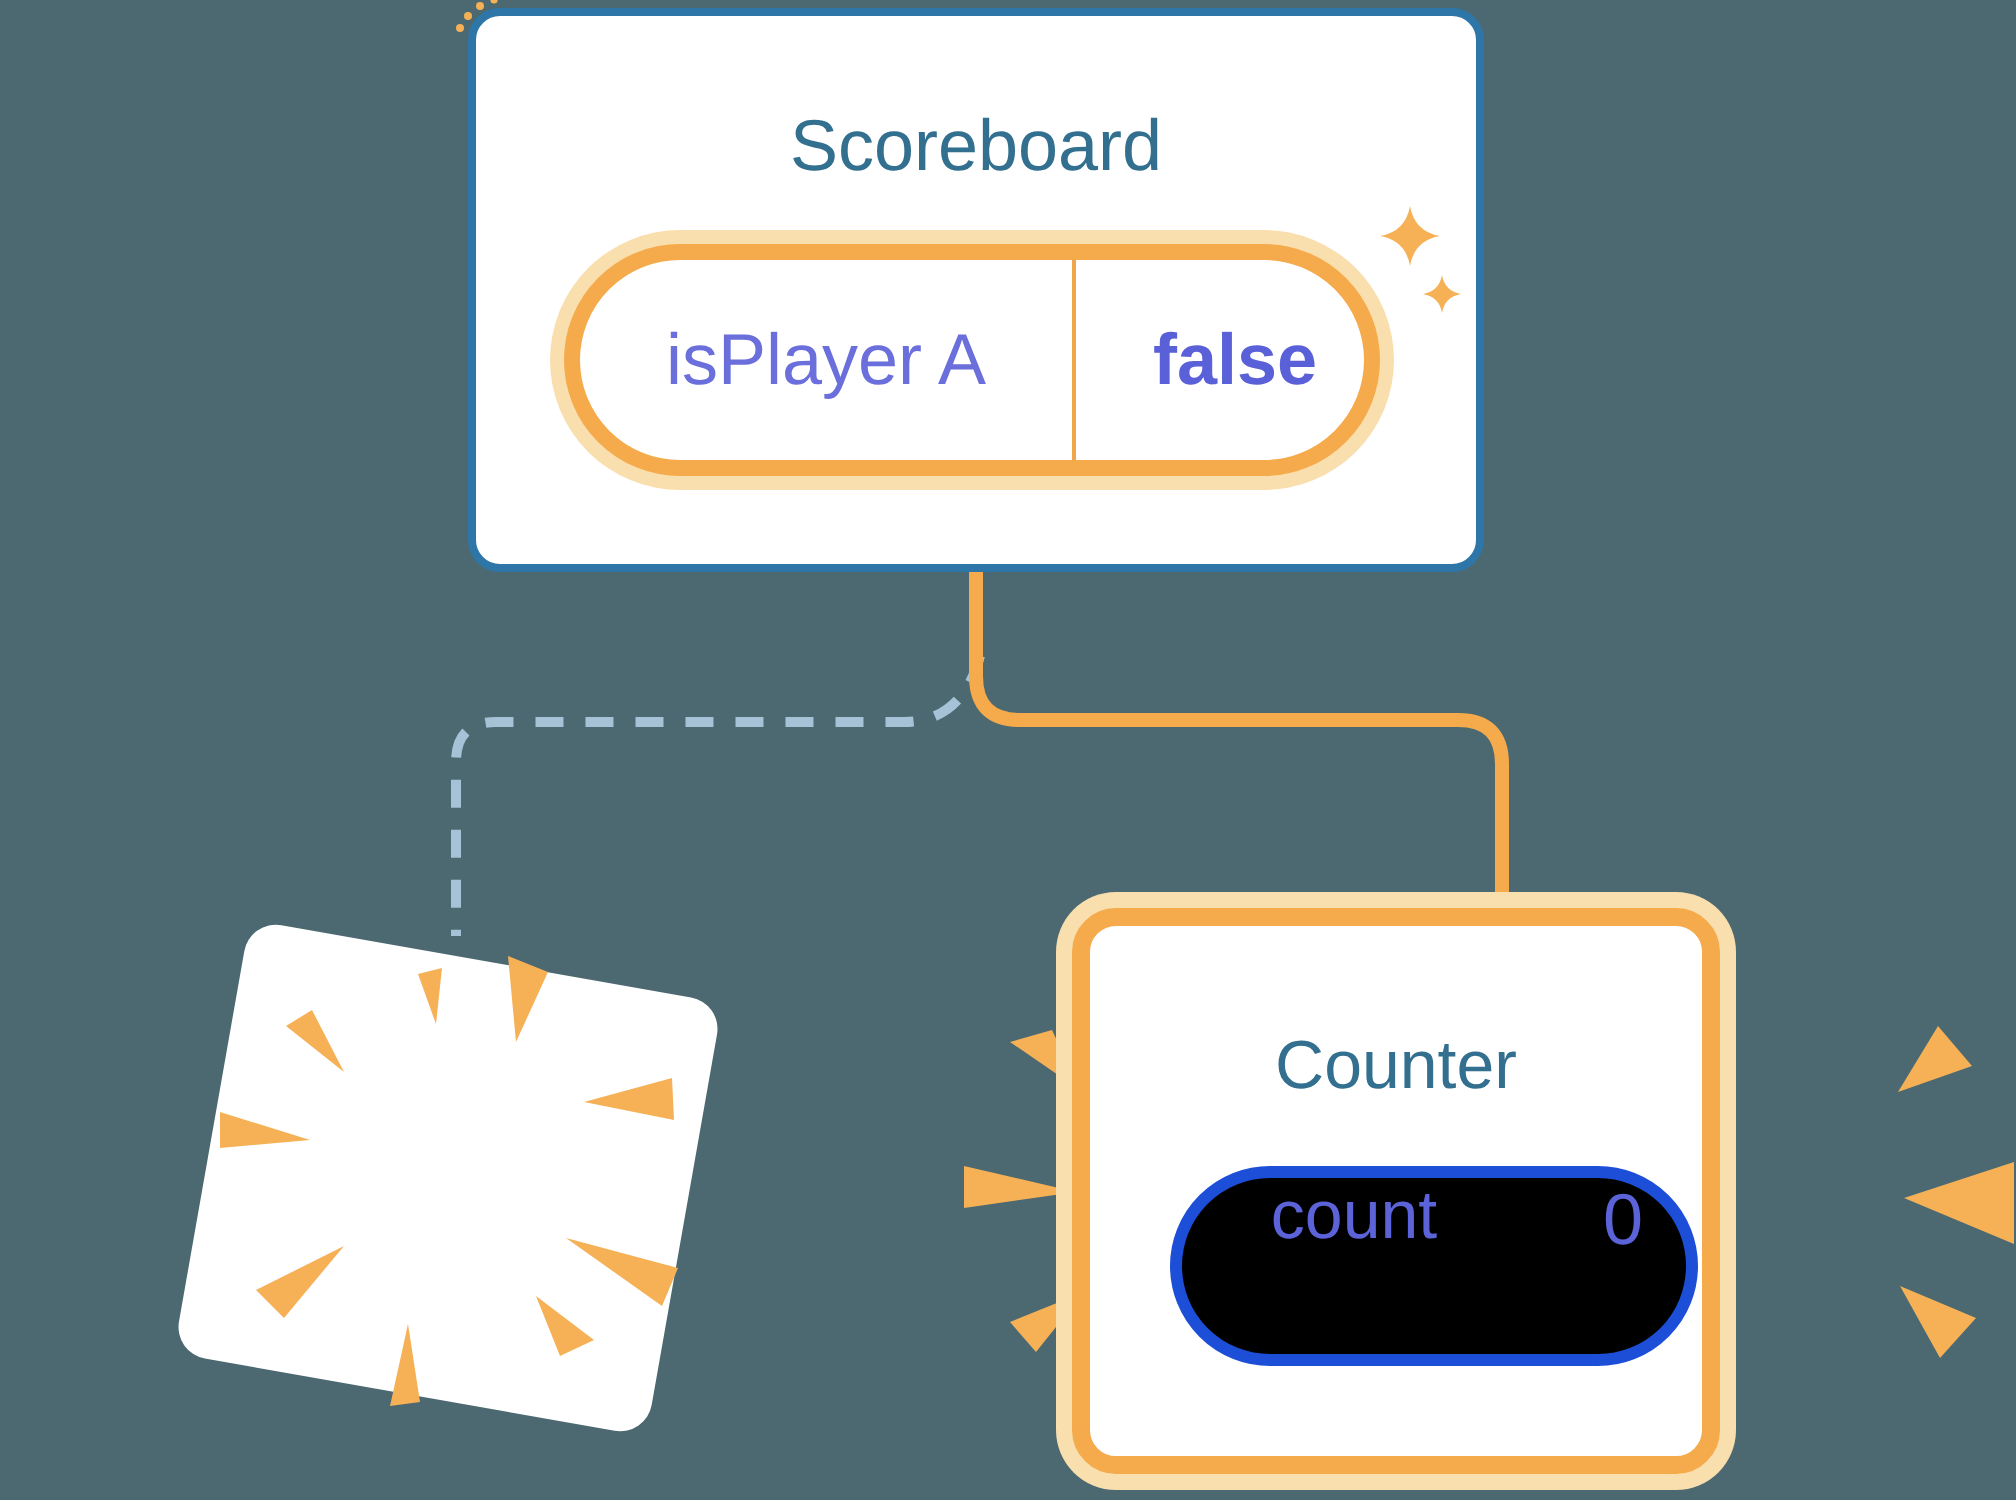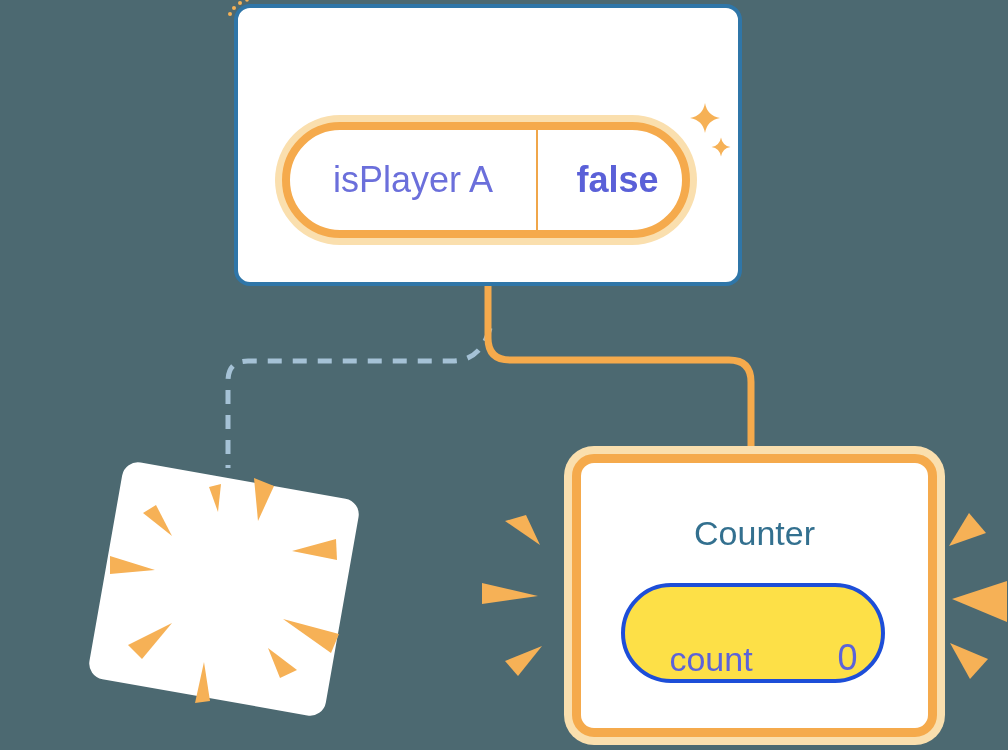--- a/index.html
+++ b/index.html
@@ -17,24 +17,24 @@
   .pill-outer{position:absolute;left:37px;top:107px;width:422px;height:130px;background:#FADFAE;border-radius:65px;padding:7px;}
   .pill-mid{width:100%;height:100%;border:8px solid #F5AA4C;border-radius:58px;background:#fff;display:flex;align-items:stretch;overflow:hidden;justify-content:center;}
   .pill-cell{display:flex;align-items:center;justify-content:center;}
   .pill-cell.name{flex:0 0 246px;color:#6B6FDB;font-size:36px;}
   .pill-cell.value{flex:1;color:#5A60D8;font-size:36px;font-weight:700;margin-left:15px;}
   .pill-div{flex:0 0 2px;background:#F0A64A;}
 
   .sparkles{position:absolute;left:440px;top:86px;width:100px;height:90px;overflow:visible;}
 
   
-  .counter-outer{left:564px;top:446px;width:381px;height:299px;background:#FADFAE;border-radius:30px;padding:8px;}
+  .counter-outer{left:528px;top:446px;width:340px;height:299px;background:#FADFAE;border-radius:30px;padding:8px;}
   .counter-mid{position:relative;width:100%;height:100%;border:9px solid #F5AA4C;border-radius:22px;background:#fff;}
   .counter-mid .card-title{top:52px;font-size:34px;line-height:36px;}
-  .counter-pill{position:absolute;left:40px;top:120px;width:264px;height:100px;border:4px solid #1d4ed8;border-radius:50px;background:#fde047;display:flex;align-items:flex-end;overflow:hidden;}
+  .counter-pill{position:absolute;left:40px;top:120px;width:264px;height:100px;border:6px solid #1d4ed8;border-radius:50px;background:#000000;display:flex;align-items:flex-start;overflow:hidden;}
   .counter-pill .pill-cell.name{flex:0 0 172px;color:#5C63D9;font-size:34px;font-weight:400;}
   .counter-pill .pill-div{flex:0 0 2px;background:#5E64D9;}
   .counter-pill .pill-cell.value{flex:1;color:#5C63D9;font-size:36px;font-weight:400;}
 </style>
 </head>
 <body>
 
 <div class="stage">
 
   <svg class="decor" viewBox="0 0 1008 750">
@@ -73,20 +73,21 @@
       <polygon points="505,661 518,676 542,646"></polygon>
     </g>
     <g fill="#F6B156">
       <polygon points="949,546 969,513 986,533"></polygon>
       <polygon points="952,599 1007,581 1007,622"></polygon>
       <polygon points="950,643 970,679 988,659"></polygon>
     </g>
   </svg>
 
   <div class="card scoreboard">
+    <div class="card-title">Scoreboard</div>
 
     <div class="pill-outer">
       <div class="pill-mid">
         <div class="pill-cell name">isPlayer A</div>
         <div class="pill-div"></div>
         <div class="pill-cell value">false</div>
       </div>
     </div>
 
     <svg class="sparkles" viewBox="0 0 100 90">

